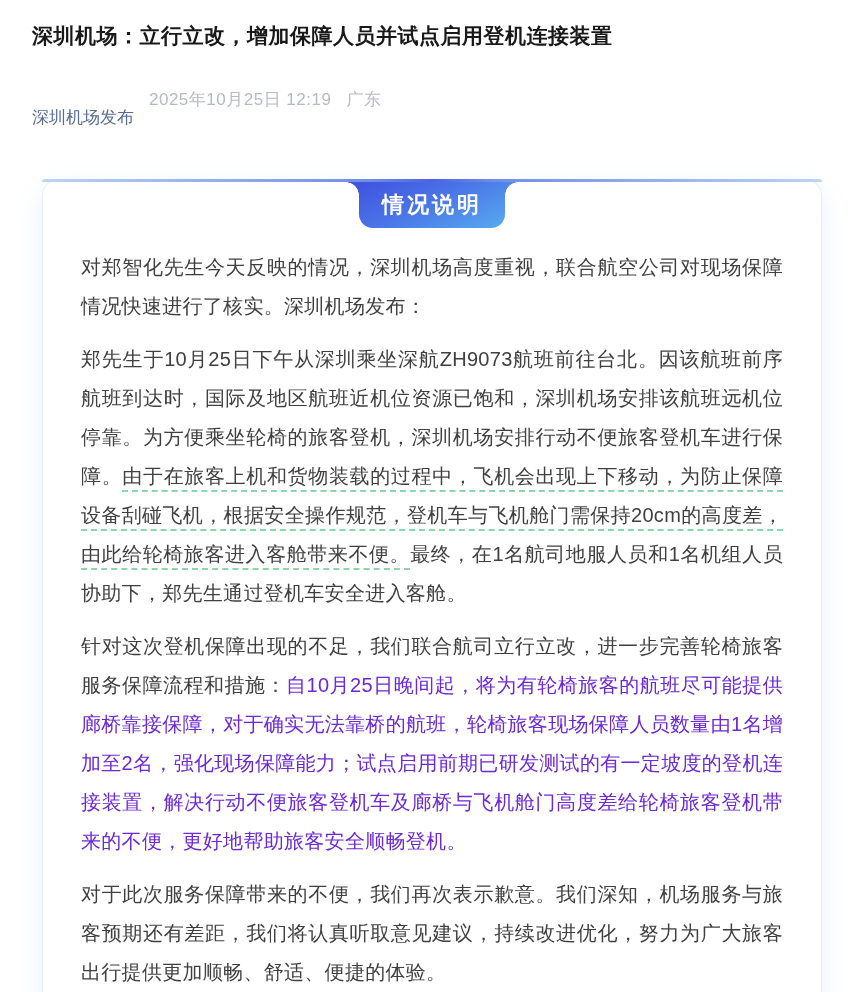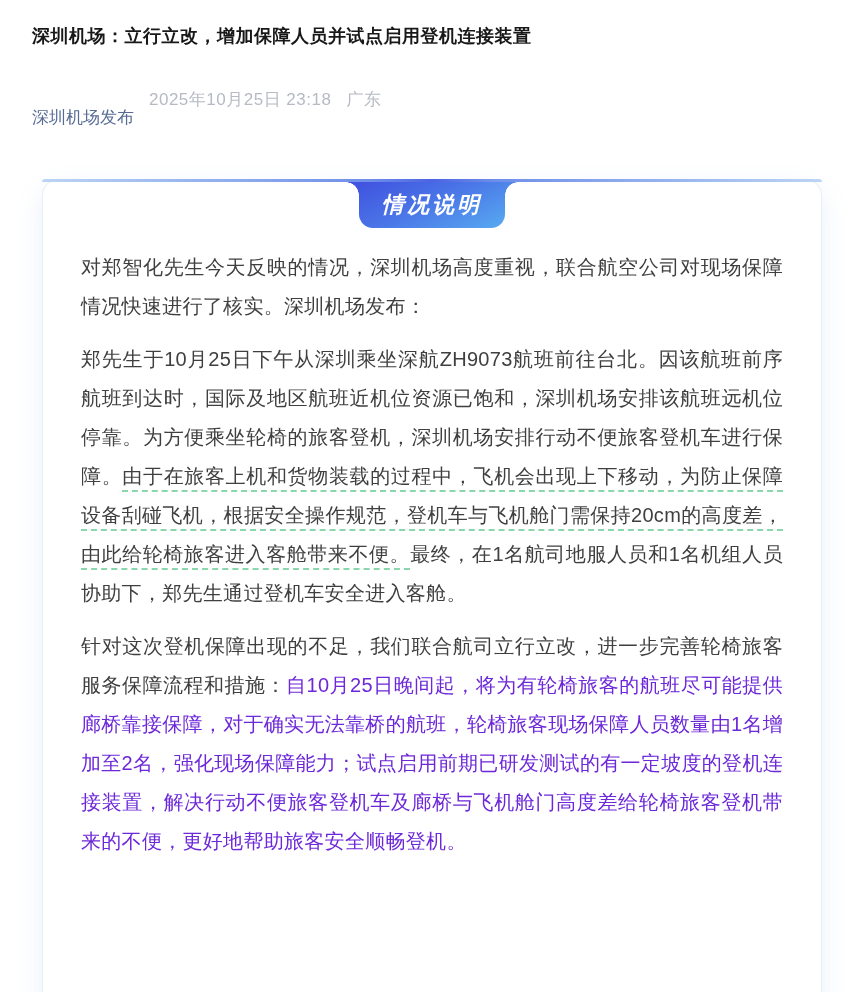--- a/index.html
+++ b/index.html
@@ -8,21 +8,21 @@
     width: 864px;
     height: 992px;
     font-family: "Liberation Sans", "DejaVu Sans", sans-serif;
     color: #3f3f3f;
     overflow: hidden;
   }
   .page { padding: 17px 32px 0 32px; }
 
   
   .title {
-    font-size: 18px;
+    font-size: 21px;
     line-height: 38px;
     font-weight: 700;
     color: #181818;
     letter-spacing: 0.5px;
   }
   .byline {
     margin-top: 15px;
     display: flex;
     align-items: center;
     gap: 15px;
@@ -55,21 +55,20 @@
     top: 2px;
     left: 50%;
     transform: translateX(-50%);
     width: 146px;
     height: 46px;
     background: linear-gradient(155deg, #4052df 0%, #4a74e7 45%, #57aaf1 100%);
     border-radius: 0 0 14px 14px;
     display: flex;
     align-items: center;
     justify-content: center;
-    font-style: italic;
   }
   .badge::before {
     content: "";
     position: absolute;
     left: -13px; top: 0;
     width: 13px; height: 13px;
     background: radial-gradient(circle at 0 100%, rgba(0,0,0,0) 12.5px, #4254e0 13px);
   }
   .badge::after {
     content: "";
@@ -106,21 +105,21 @@
 </style>
 </head>
 <body>
 
 <div class="page">
 
   <h1 class="title">深圳机场：立行立改，增加保障人员并试点启用登机连接装置</h1>
 
   <div class="byline">
     <a class="source">深圳机场发布</a>
-    <span class="date">2025年10月25日 23:18</span>
+    <span class="date">2025年10月25日 12:19</span>
     <span class="region">广东</span>
   </div>
 
   <div class="card">
     <div class="card-topline"></div>
 
     <div class="badge">
       <span class="badge-label">情况说明</span>
     </div>
 
@@ -131,17 +130,20 @@
       </p>
 
       <p>
         <span class="seg-plain">郑先生于10月25日下午从深圳乘坐深航ZH9073航班前往台北。因该航班前序航班到达时，国际及地区航班近机位资源已饱和，深圳机场安排该航班远机位停靠。为方便乘坐轮椅的旅客登机，深圳机场安排行动不便旅客登机车进行保障。</span><span class="seg-underline">由于在旅客上机和货物装载的过程中，飞机会出现上下移动，为防止保障设备刮碰飞机，根据安全操作规范，登机车与飞机舱门需保持20cm的高度差，由此给轮椅旅客进入客舱带来不便。</span><span class="seg-plain">最终，在1名航司地服人员和1名机组人员协助下，郑先生通过登机车安全进入客舱。</span>
       </p>
 
       <p>
         <span class="seg-plain">针对这次登机保障出现的不足，我们联合航司立行立改，进一步完善轮椅旅客服务保障流程和措施：</span><span class="seg-blue">自10月25日晚间起，将为有轮椅旅客的航班尽可能提供廊桥靠接保障，对于确实无法靠桥的航班，轮椅旅客现场保障人员数量由1名增加至2名，强化现场保障能力；试点启用前期已研发测试的有一定坡度的登机连接装置，解决行动不便旅客登机车及廊桥与飞机舱门高度差给轮椅旅客登机带来的不便，更好地帮助旅客安全顺畅登机。</span>
       </p>
 
+      <p>
+        <span class="seg-plain">对于此次服务保障带来的不便，我们再次表示歉意。我们深知，机场服务与旅客预期还有差距，我们将认真听取意见建议，持续改进优化，努力为广大旅客出行提供更加顺畅、舒适、便捷的体验。</span>
+      </p>
 
     </div>
   </div>
 
 </div>
 
 </body></html>

